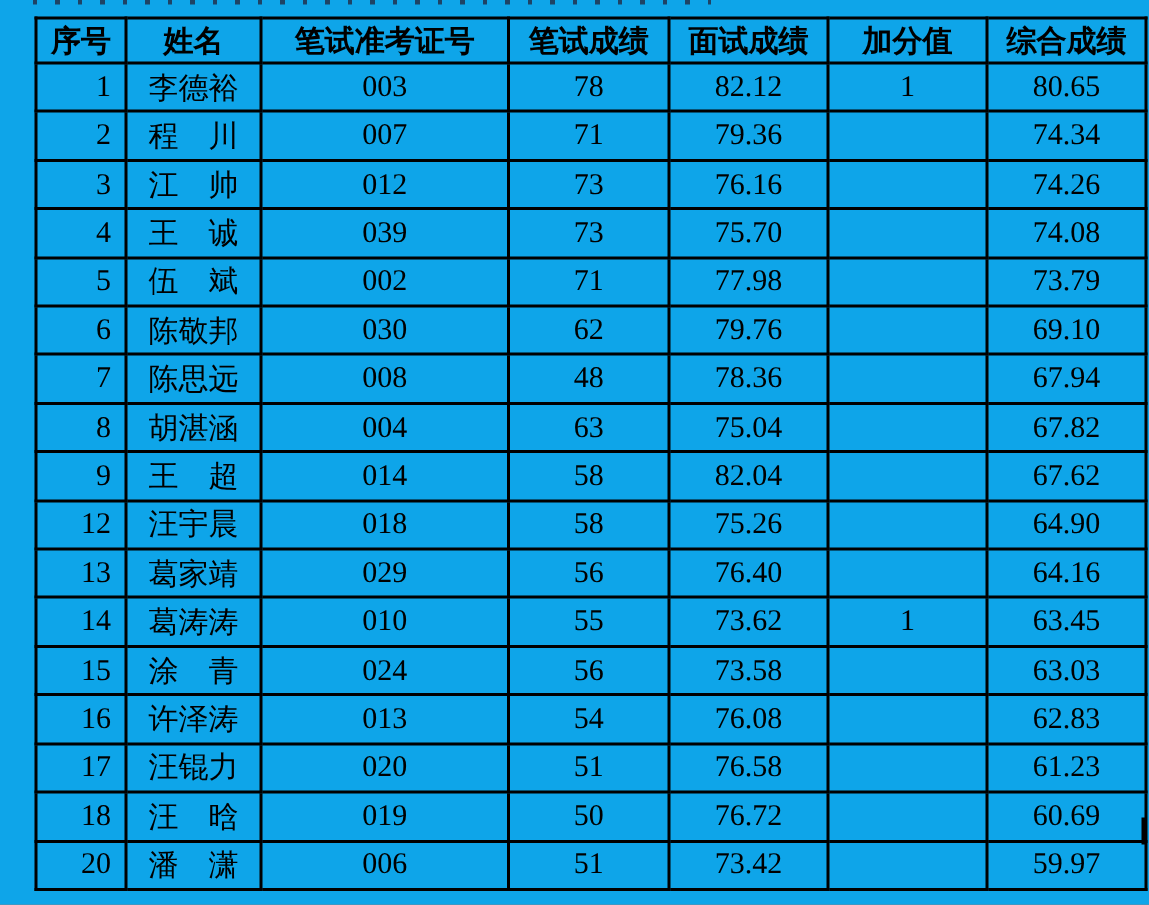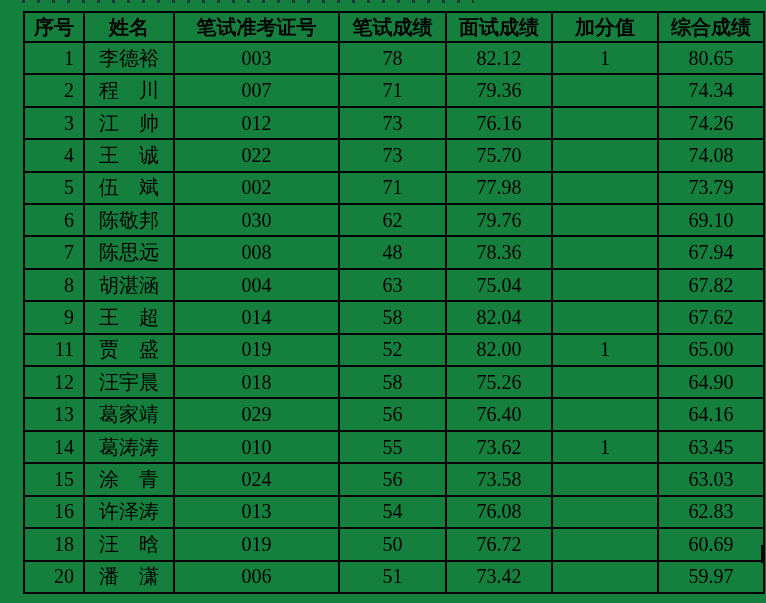--- a/index.html
+++ b/index.html
@@ -65,21 +65,21 @@
     left: 761px;
     top: 545px;
     width: 3px;
     height: 18px;
     background: #000;
   }
 </style>
 </head>
 <body>
 
-<div class="screen" style="background: #15803d;">
+<div class="screen" style="background: #0ea5e9;">
 
   <div class="remnant"></div>
 
   <table class="score-table" style="color: rgb(0, 0, 0);">
     <colgroup>
         <col style="width: 60px;">
         <col style="width: 90px;">
         <col style="width: 165px;">
         <col style="width: 107px;">
         <col style="width: 106px;">
@@ -121,21 +121,21 @@
           <td class="col-1">江　帅</td>
           <td class="col-2">012</td>
           <td class="col-3">73</td>
           <td class="col-4">76.16</td>
           <td class="col-5"></td>
           <td class="col-6">74.26</td>
         </tr>
         <tr>
           <td class="col-0">4</td>
           <td class="col-1">王　诚</td>
-          <td class="col-2">022</td>
+          <td class="col-2">039</td>
           <td class="col-3">73</td>
           <td class="col-4">75.70</td>
           <td class="col-5"></td>
           <td class="col-6">74.08</td>
         </tr>
         <tr>
           <td class="col-0">5</td>
           <td class="col-1">伍　斌</td>
           <td class="col-2">002</td>
           <td class="col-3">71</td>
@@ -171,29 +171,20 @@
           <td class="col-6">67.82</td>
         </tr>
         <tr>
           <td class="col-0">9</td>
           <td class="col-1">王　超</td>
           <td class="col-2">014</td>
           <td class="col-3">58</td>
           <td class="col-4">82.04</td>
           <td class="col-5"></td>
           <td class="col-6">67.62</td>
-        </tr>
-        <tr>
-          <td class="col-0">11</td>
-          <td class="col-1">贾　盛</td>
-          <td class="col-2">019</td>
-          <td class="col-3">52</td>
-          <td class="col-4">82.00</td>
-          <td class="col-5">1</td>
-          <td class="col-6">65.00</td>
         </tr>
         <tr>
           <td class="col-0">12</td>
           <td class="col-1">汪宇晨</td>
           <td class="col-2">018</td>
           <td class="col-3">58</td>
           <td class="col-4">75.26</td>
           <td class="col-5"></td>
           <td class="col-6">64.90</td>
         </tr>
@@ -227,20 +218,29 @@
         <tr>
           <td class="col-0">16</td>
           <td class="col-1">许泽涛</td>
           <td class="col-2">013</td>
           <td class="col-3">54</td>
           <td class="col-4">76.08</td>
           <td class="col-5"></td>
           <td class="col-6">62.83</td>
         </tr>
         <tr>
+          <td class="col-0">17</td>
+          <td class="col-1">汪锟力</td>
+          <td class="col-2">020</td>
+          <td class="col-3">51</td>
+          <td class="col-4">76.58</td>
+          <td class="col-5"></td>
+          <td class="col-6">61.23</td>
+        </tr>
+        <tr>
           <td class="col-0">18</td>
           <td class="col-1">汪　晗</td>
           <td class="col-2">019</td>
           <td class="col-3">50</td>
           <td class="col-4">76.72</td>
           <td class="col-5"></td>
           <td class="col-6">60.69</td>
         </tr>
         <tr>
           <td class="col-0">20</td>

